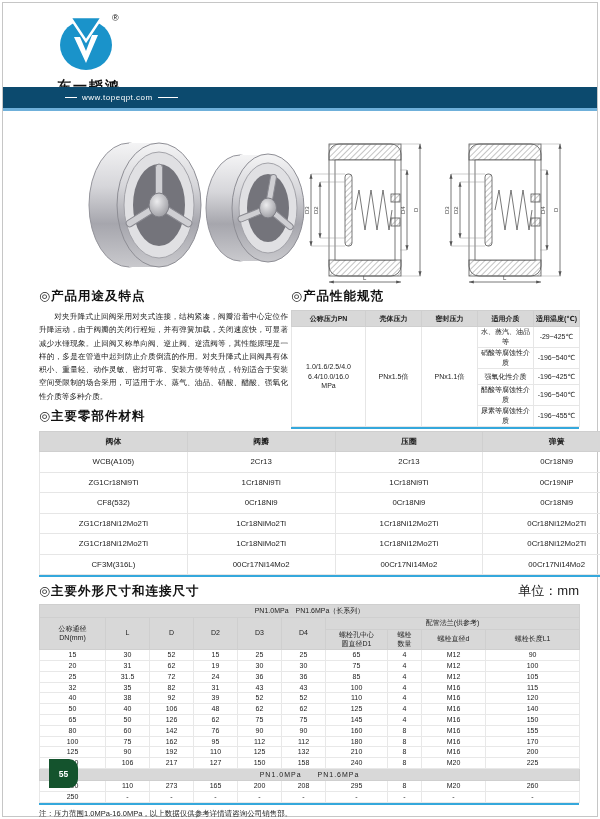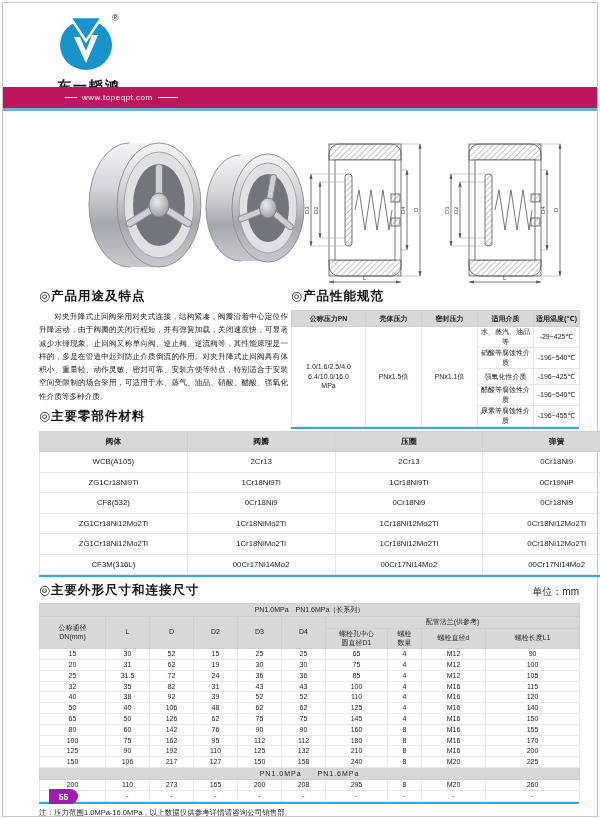--- a/index.html
+++ b/index.html
@@ -6,21 +6,21 @@
   body{
     width:600px;height:819px;position:relative;background:#fff;
     font-family:"Liberation Sans","DejaVu Sans",sans-serif;color:#1a1a1a;overflow:hidden;
   }
   .page{position:absolute;inset:2px;border:1px solid #c6c6c6;background:#fff;}
 
   
   .logo{position:absolute;left:34px;top:8px;width:104px;text-align:center;}
   .logo-text{font-size:14px;font-weight:bold;letter-spacing:2px;margin-top:1px;color:#111;}
   .page-title{position:absolute;right:36px;top:36px;margin:0;font-size:20px;font-weight:bold;letter-spacing:6px;color:#111;}
-  .bluebar{position:absolute;left:0;right:0;top:84px;height:21px;background:#be185d;border-bottom:3px solid #6fb0da;display:flex;align-items:center;}
+  .bluebar{position:absolute;left:0;right:0;top:84px;height:21px;background:#0c4a6e;border-bottom:3px solid #6fb0da;display:flex;align-items:center;}
   .site{display:flex;align-items:center;margin-left:62px;color:#fff;font-size:8px;letter-spacing:.5px;}
   .site .ln{display:inline-block;height:1px;background:#fff;}
   .site .ln.l{width:12px;margin-right:5px;}
   .site .ln.r{width:20px;margin-left:5px;}
 
   
   .photo1{position:absolute;left:84px;top:136px;}
   .photo2{position:absolute;left:201px;top:147px;}
   .draw1{position:absolute;left:298px;top:131px;}
   .draw2{position:absolute;left:438px;top:131px;}
@@ -41,29 +41,29 @@
   .perf-table td{border:1px solid #e6e6e6;height:15px;padding:0 1px;color:#222;}
   .perf-table .pn-cell{line-height:1.35;}
 
   .sec-materials{position:absolute;left:36px;top:405px;width:592px;}
   .mat-table{margin-top:6px;font-size:7.8px;}
   .mat-table th{background:#d8d8d8;height:17px;font-weight:bold;border:1px solid #cfcfcf;color:#222;}
   .mat-table td{height:17.5px;border:1px solid #e6e6e6;color:#222;}
 
   .sec-dims{position:absolute;left:36px;top:579px;width:540px;}
   .dims-head{display:flex;justify-content:space-between;align-items:flex-end;}
-  .unit{font-size:10px;color:#222;}
+  .unit{font-size:13px;color:#222;}
   .dim-table{margin-top:4px;font-size:7px;}
   .dim-table thead th{background:#d8d8d8;font-weight:normal;border:1px solid #cfcfcf;padding:1px;line-height:1.25;color:#222;}
   .dim-table thead .series th{height:10px;font-size:7px;}
   .dim-table tbody td{height:9.8px;padding:0;border:1px solid #e8e8e8;line-height:9.8px;color:#222;}
   .dim-table .divider td{background:#d8d8d8;height:11px;line-height:11px;border:1px solid #cfcfcf;letter-spacing:1px;}
   .note{margin-top:4px;font-size:7.5px;color:#222;}
 
-  .badge{position:absolute;left:46px;bottom:12px;width:29px;height:15px;background:#a21caf;color:#fff;
+  .badge{position:absolute;left:46px;bottom:28px;width:29px;height:29px;background:#14532d;color:#fff;
     font-size:8.5px;font-weight:bold;border-radius:0 9px 9px 0;display:flex;align-items:center;justify-content:center;}
 </style>
 </head>
 <body>
 
 <div class="page">
 
   <div class="logo">
     <svg width="66" height="62" viewBox="0 0 66 62">
       <ellipse cx="30" cy="34" rx="26" ry="25" fill="#1a93ca"></ellipse>

